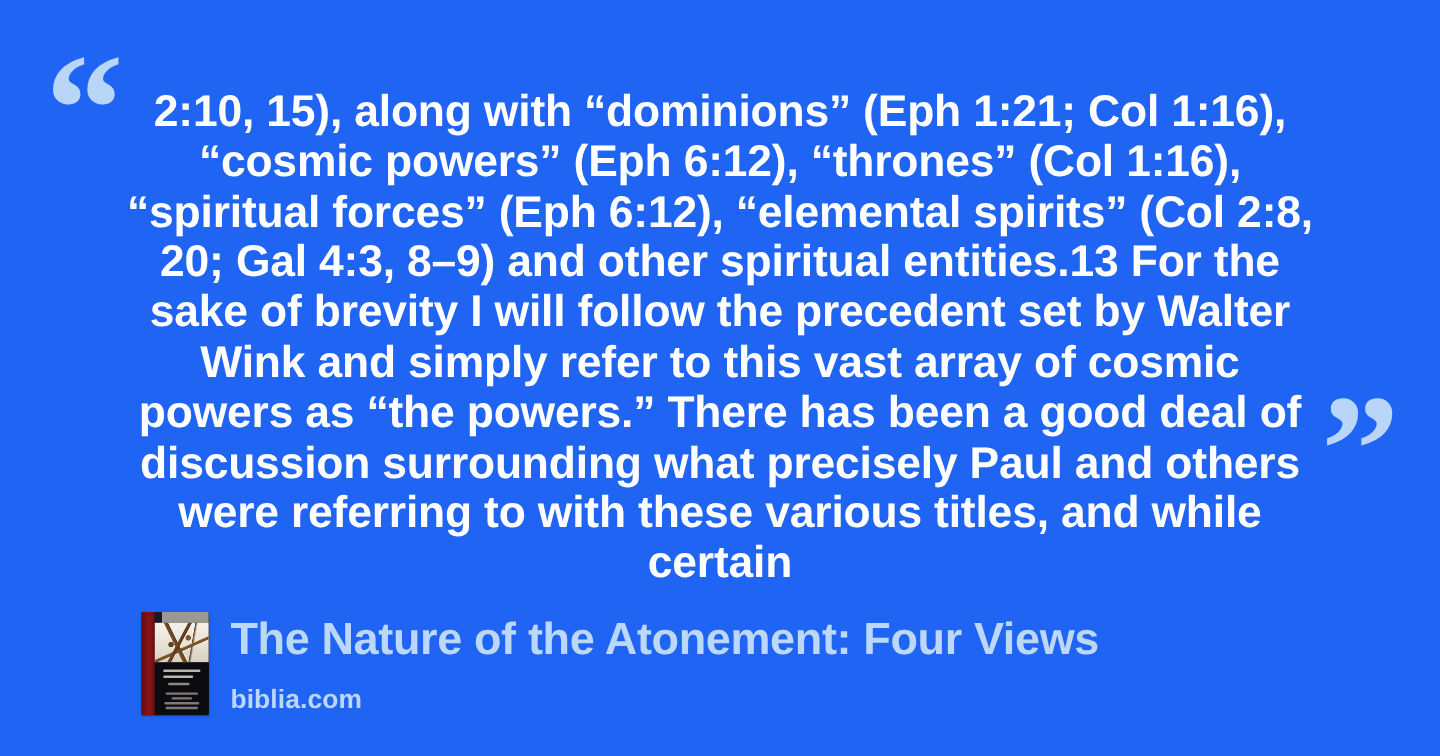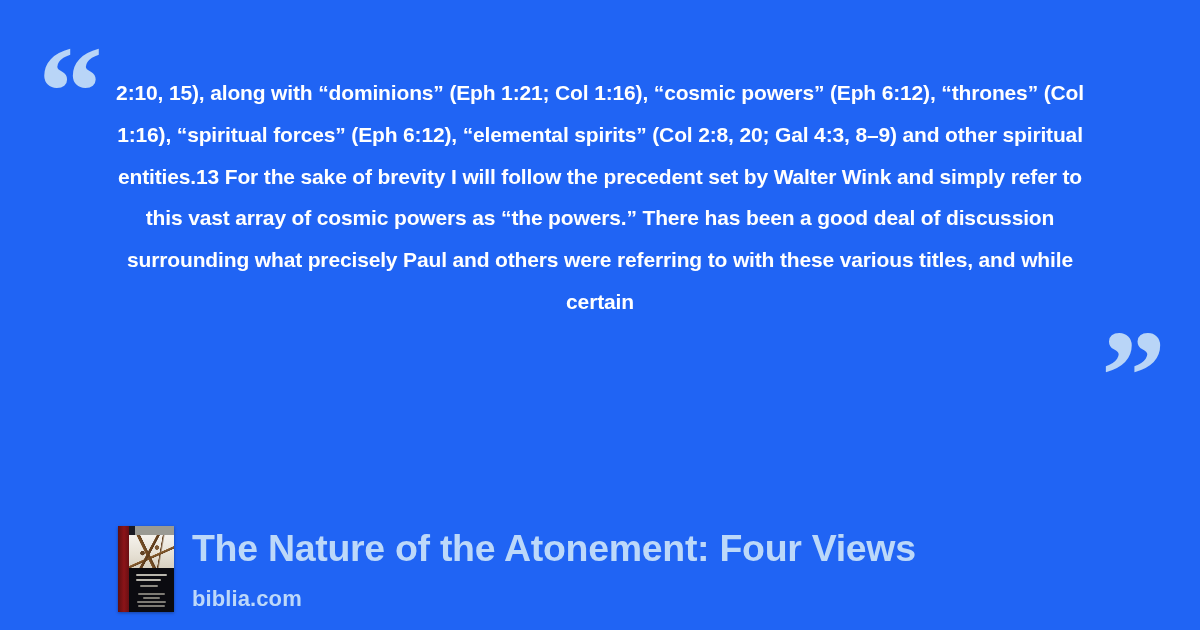--- a/index.html
+++ b/index.html
@@ -45,32 +45,32 @@
   }
 
   
   .quote-body {
     position: absolute;
     left: 104px;
     top: 72px;
     width: 992px;
     text-align: center;
     color: #ffffff;
-    font-size: 21px;
+    font-size: 37px;
     font-weight: 700;
     line-height: 41.8px;
     letter-spacing: -0.15px;
     z-index: 3;
   }
 
   
   .footer {
     position: absolute;
     left: 118px;
-    bottom: 18px;
+    bottom: 34px;
     display: flex;
     align-items: center;
     gap: 18px;
   }
 
   
   .book-cover {
     position: relative;
     width: 56px;
     height: 86px;

